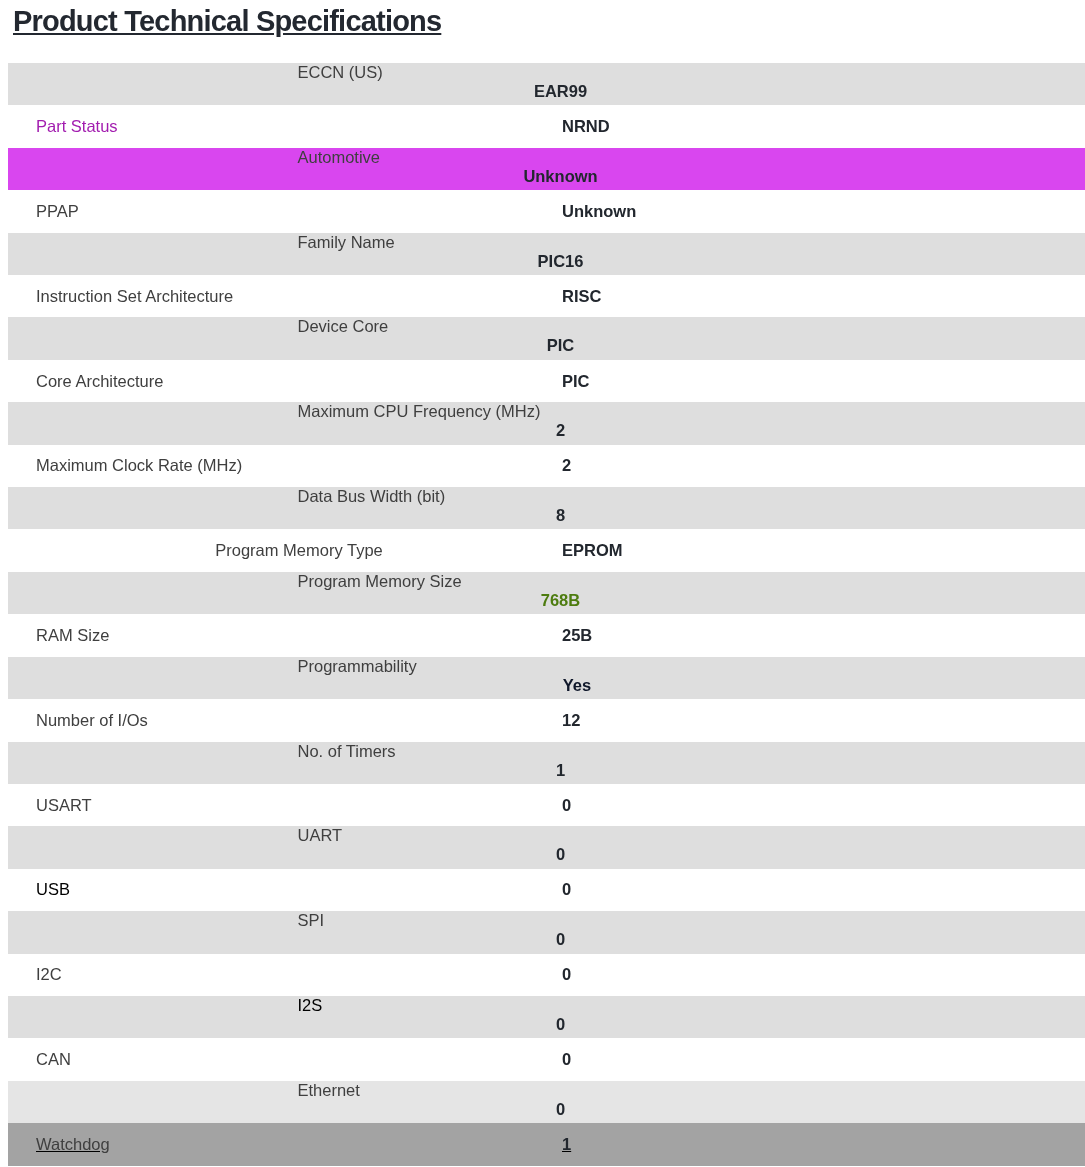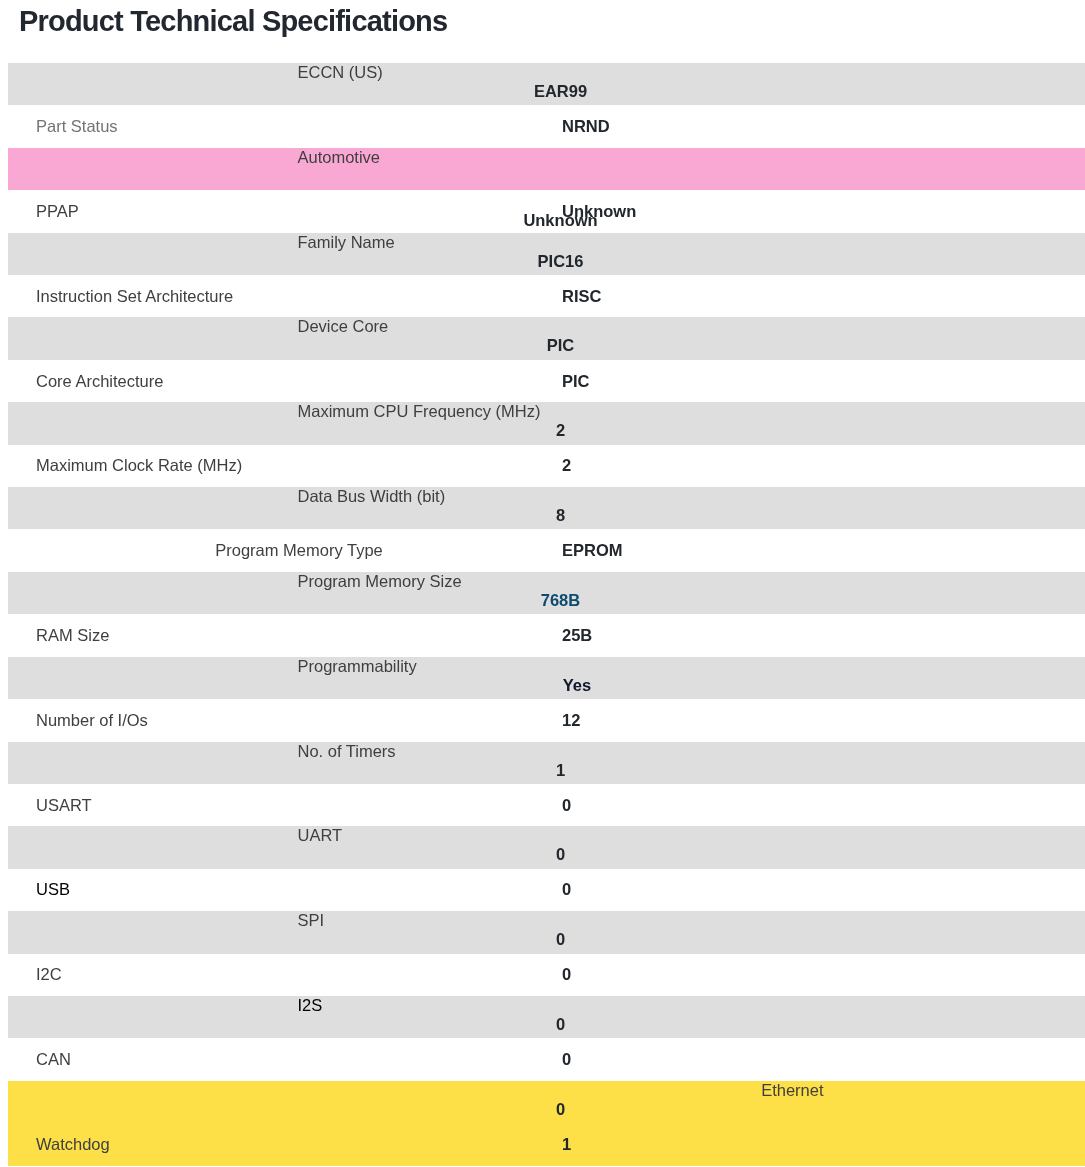--- a/index.html
+++ b/index.html
@@ -8,26 +8,27 @@
     padding: 0;
     width: 1085px;
     height: 1167px;
     background: #ffffff;
     overflow: hidden;
     font-family: "Liberation Sans", sans-serif;
   }
   .page-title {
     position: absolute;
     top: 5px;
-    left: 19px;
+    left: 13px;
     margin: 0;
     font-size: 29px;
     font-weight: 700;
     letter-spacing: -0.8px;
     color: #232830;
+    text-decoration: underline;
   }
   .spec-table {
     position: absolute;
     top: 63px;
     left: 0;
     right: 0;
   }
   .spec-row {
     height: 42.42px;
     margin-left: 8px;
@@ -55,24 +56,24 @@
 <body>
 
 <h1 class="page-title" style="color: rgb(35, 40, 48);">Product Technical Specifications</h1>
 
 <div class="spec-table">
     <div class="spec-row stripe" style="background: rgb(222, 222, 222);">
       <div class="spec-label" style="color: rgb(63, 63, 63);">ECCN (US)</div>
       <div class="spec-value" style="color: rgb(34, 39, 46);">EAR99</div>
     </div>
     <div class="spec-row plain" style="background: rgb(255, 255, 255);">
-      <div class="spec-label" style="color: #737373;">Part Status</div>
+      <div class="spec-label" style="color: #a21caf;">Part Status</div>
       <div class="spec-value" style="color: rgb(34, 39, 46);">NRND</div>
     </div>
-    <div class="spec-row stripe" style="background: #f9a8d4; gap: 44px;">
+    <div class="spec-row stripe" style="background: #d946ef;">
       <div class="spec-label" style="color: rgb(63, 63, 63);">Automotive</div>
       <div class="spec-value" style="color: rgb(34, 39, 46);">Unknown</div>
     </div>
     <div class="spec-row plain" style="background: rgb(255, 255, 255);">
       <div class="spec-label" style="color: rgb(63, 63, 63);">PPAP</div>
       <div class="spec-value" style="color: rgb(34, 39, 46);">Unknown</div>
     </div>
     <div class="spec-row stripe" style="background: rgb(222, 222, 222);">
       <div class="spec-label" style="color: rgb(63, 63, 63);">Family Name</div>
       <div class="spec-value" style="color: rgb(34, 39, 46);">PIC16</div>
@@ -100,21 +101,21 @@
     <div class="spec-row stripe" style="background: rgb(222, 222, 222);">
       <div class="spec-label" style="color: rgb(63, 63, 63);">Data Bus Width (bit)</div>
       <div class="spec-value" style="color: rgb(34, 39, 46);">8</div>
     </div>
     <div class="spec-row plain" style="background: rgb(255, 255, 255);">
       <div class="spec-label" style="color: rgb(63, 63, 63); text-align: center;">Program Memory Type</div>
       <div class="spec-value" style="color: rgb(34, 39, 46);">EPROM</div>
     </div>
     <div class="spec-row stripe" style="background: rgb(222, 222, 222);">
       <div class="spec-label" style="color: rgb(63, 63, 63);">Program Memory Size</div>
-      <div class="spec-value" style="color: #0c4a6e;">768B</div>
+      <div class="spec-value" style="color: #4d7c0f;">768B</div>
     </div>
     <div class="spec-row plain" style="background: rgb(255, 255, 255);">
       <div class="spec-label" style="color: rgb(63, 63, 63);">RAM Size</div>
       <div class="spec-value" style="color: rgb(34, 39, 46);">25B</div>
     </div>
     <div class="spec-row stripe" style="background: rgb(222, 222, 222);">
       <div class="spec-label" style="color: rgb(63, 63, 63);">Programmability</div>
       <div class="spec-value" style="color: #0f172a; margin-left: 33px;">Yes</div>
     </div>
     <div class="spec-row plain" style="background: rgb(255, 255, 255);">
@@ -146,21 +147,21 @@
       <div class="spec-value" style="color: rgb(34, 39, 46);">0</div>
     </div>
     <div class="spec-row stripe" style="background: rgb(222, 222, 222);">
       <div class="spec-label" style="color: #000000;">I2S</div>
       <div class="spec-value" style="color: rgb(34, 39, 46);">0</div>
     </div>
     <div class="spec-row plain" style="background: rgb(255, 255, 255);">
       <div class="spec-label" style="color: rgb(63, 63, 63);">CAN</div>
       <div class="spec-value" style="color: rgb(34, 39, 46);">0</div>
     </div>
-    <div class="spec-row stripe" style="background: #fde047; text-align: right;">
+    <div class="spec-row stripe" style="background: #e5e5e5;">
       <div class="spec-label" style="color: rgb(63, 63, 63);">Ethernet</div>
       <div class="spec-value" style="color: rgb(34, 39, 46);">0</div>
     </div>
-    <div class="spec-row plain" style="background: #fde047;">
+    <div class="spec-row plain" style="background: #a3a3a3; text-decoration: underline;">
       <div class="spec-label" style="color: rgb(63, 63, 63);">Watchdog</div>
       <div class="spec-value" style="color: rgb(34, 39, 46);">1</div>
     </div>
   </div>
 
 </body></html>

